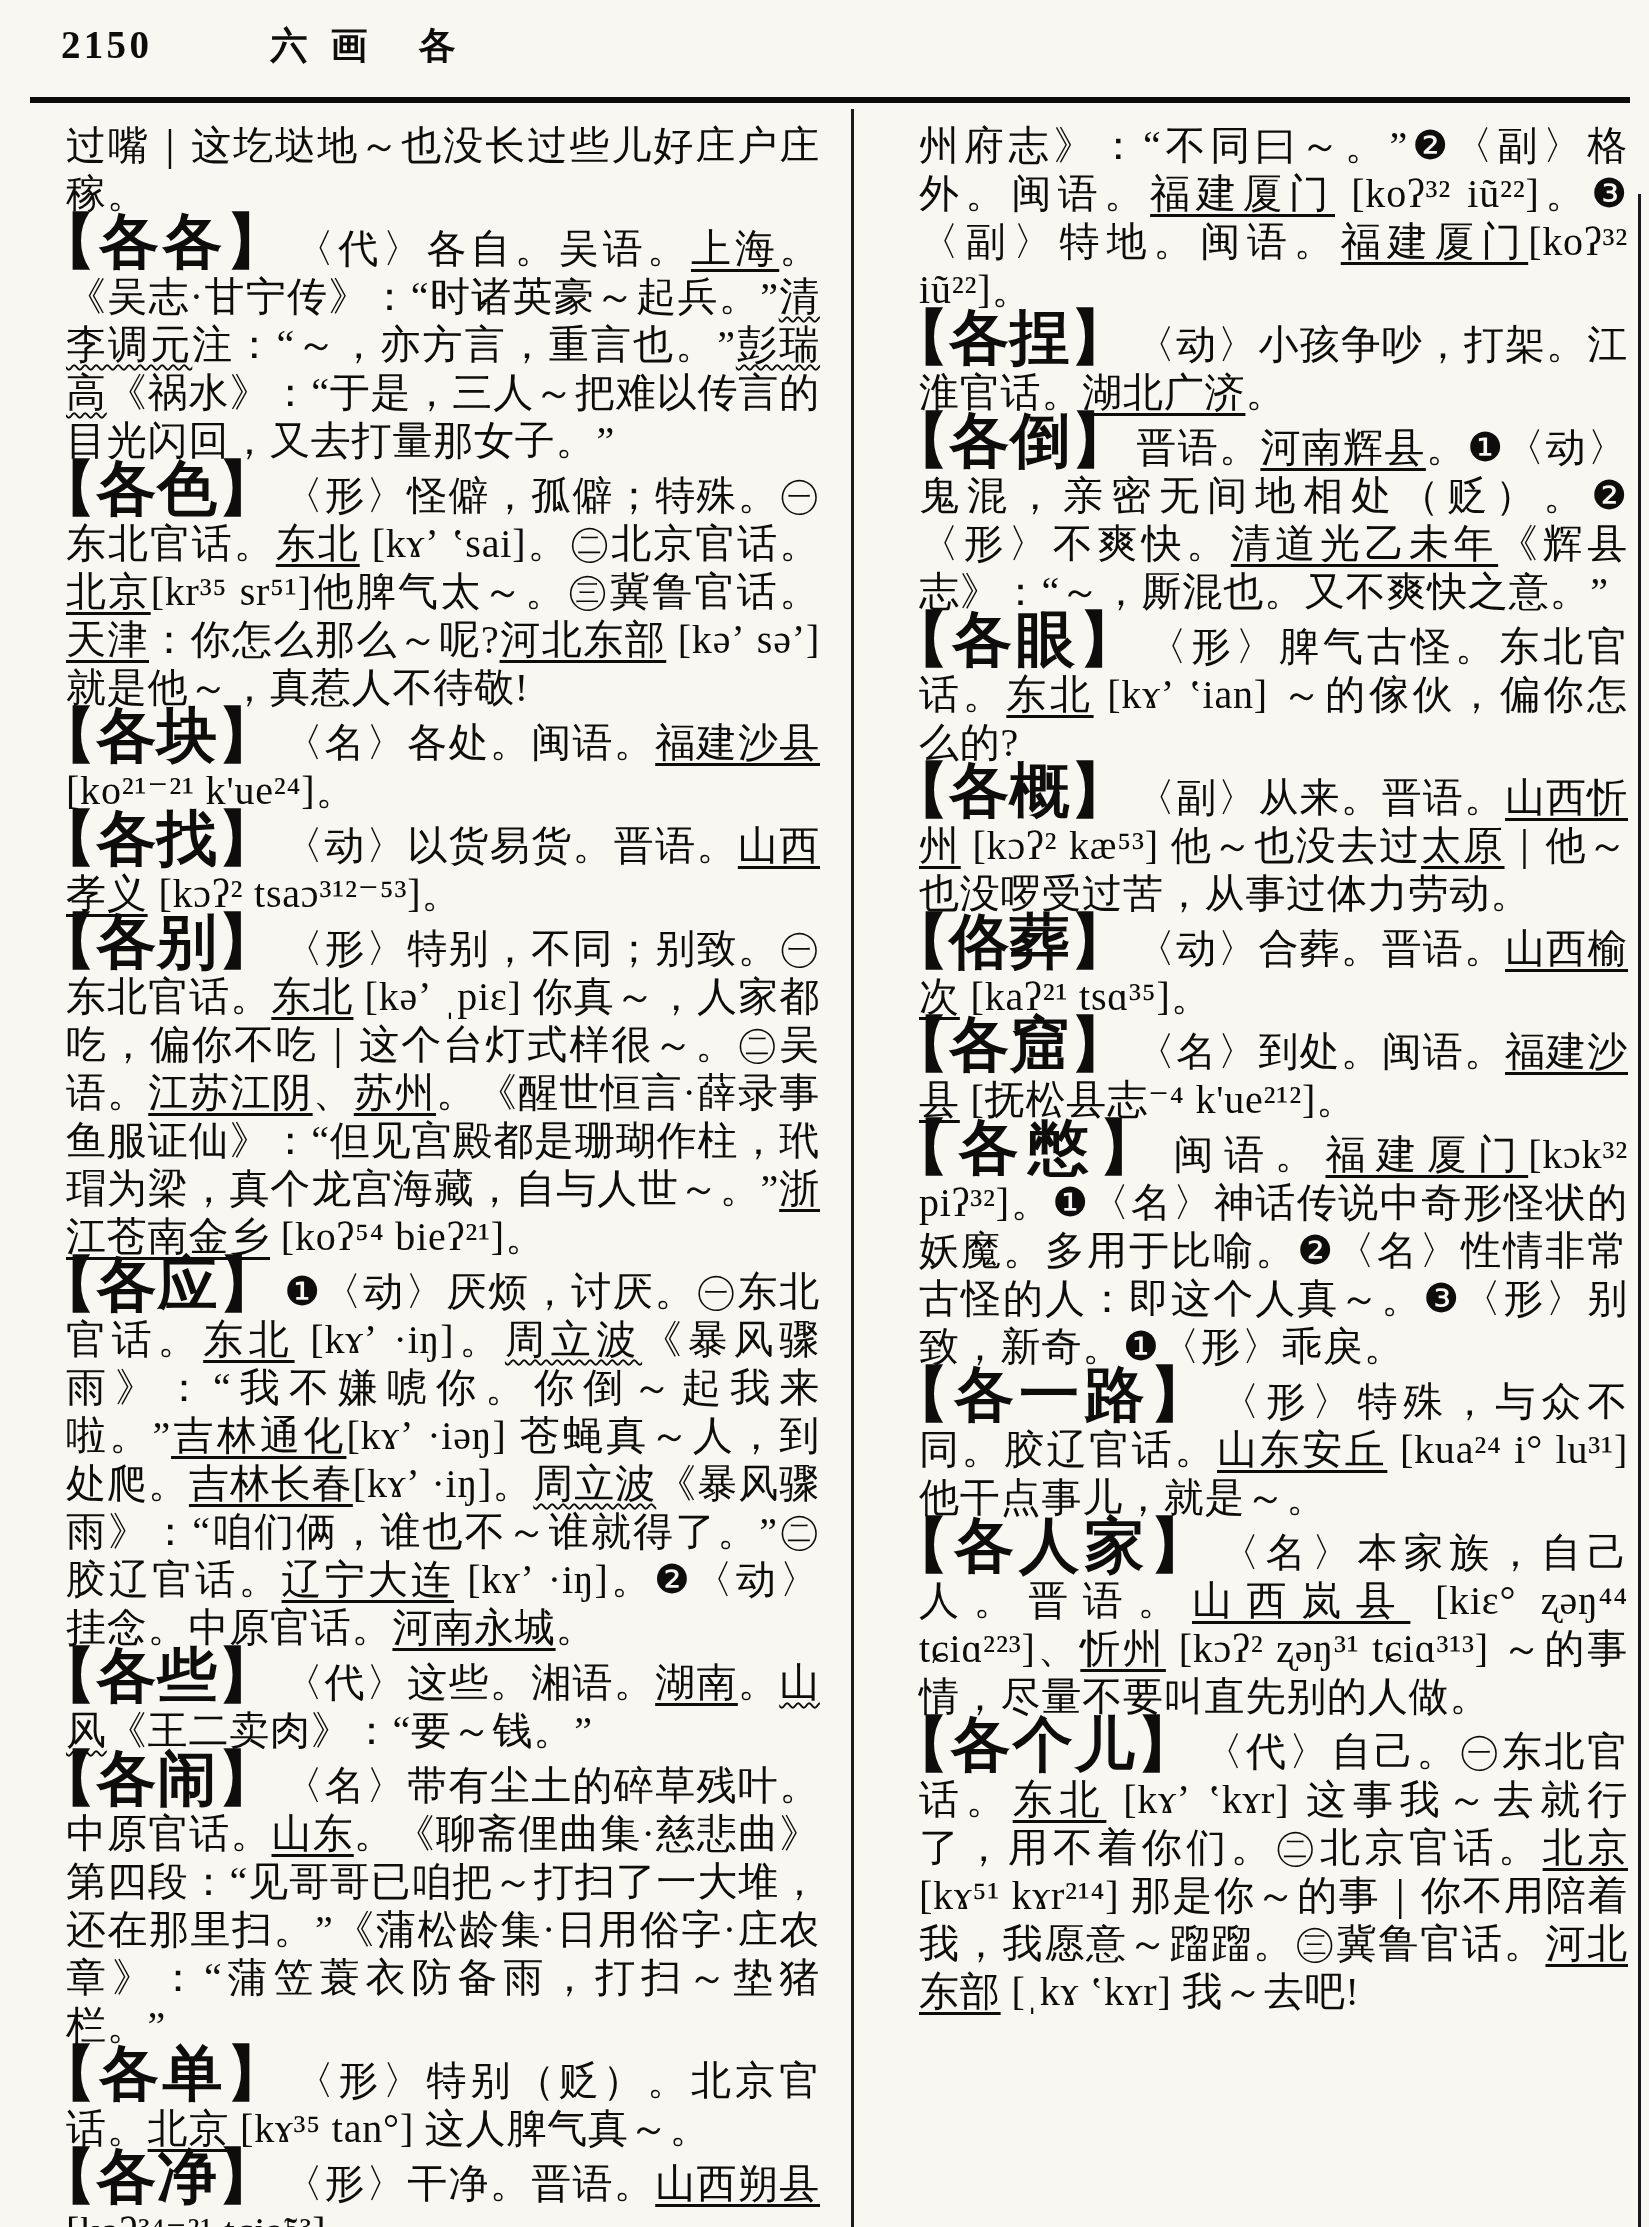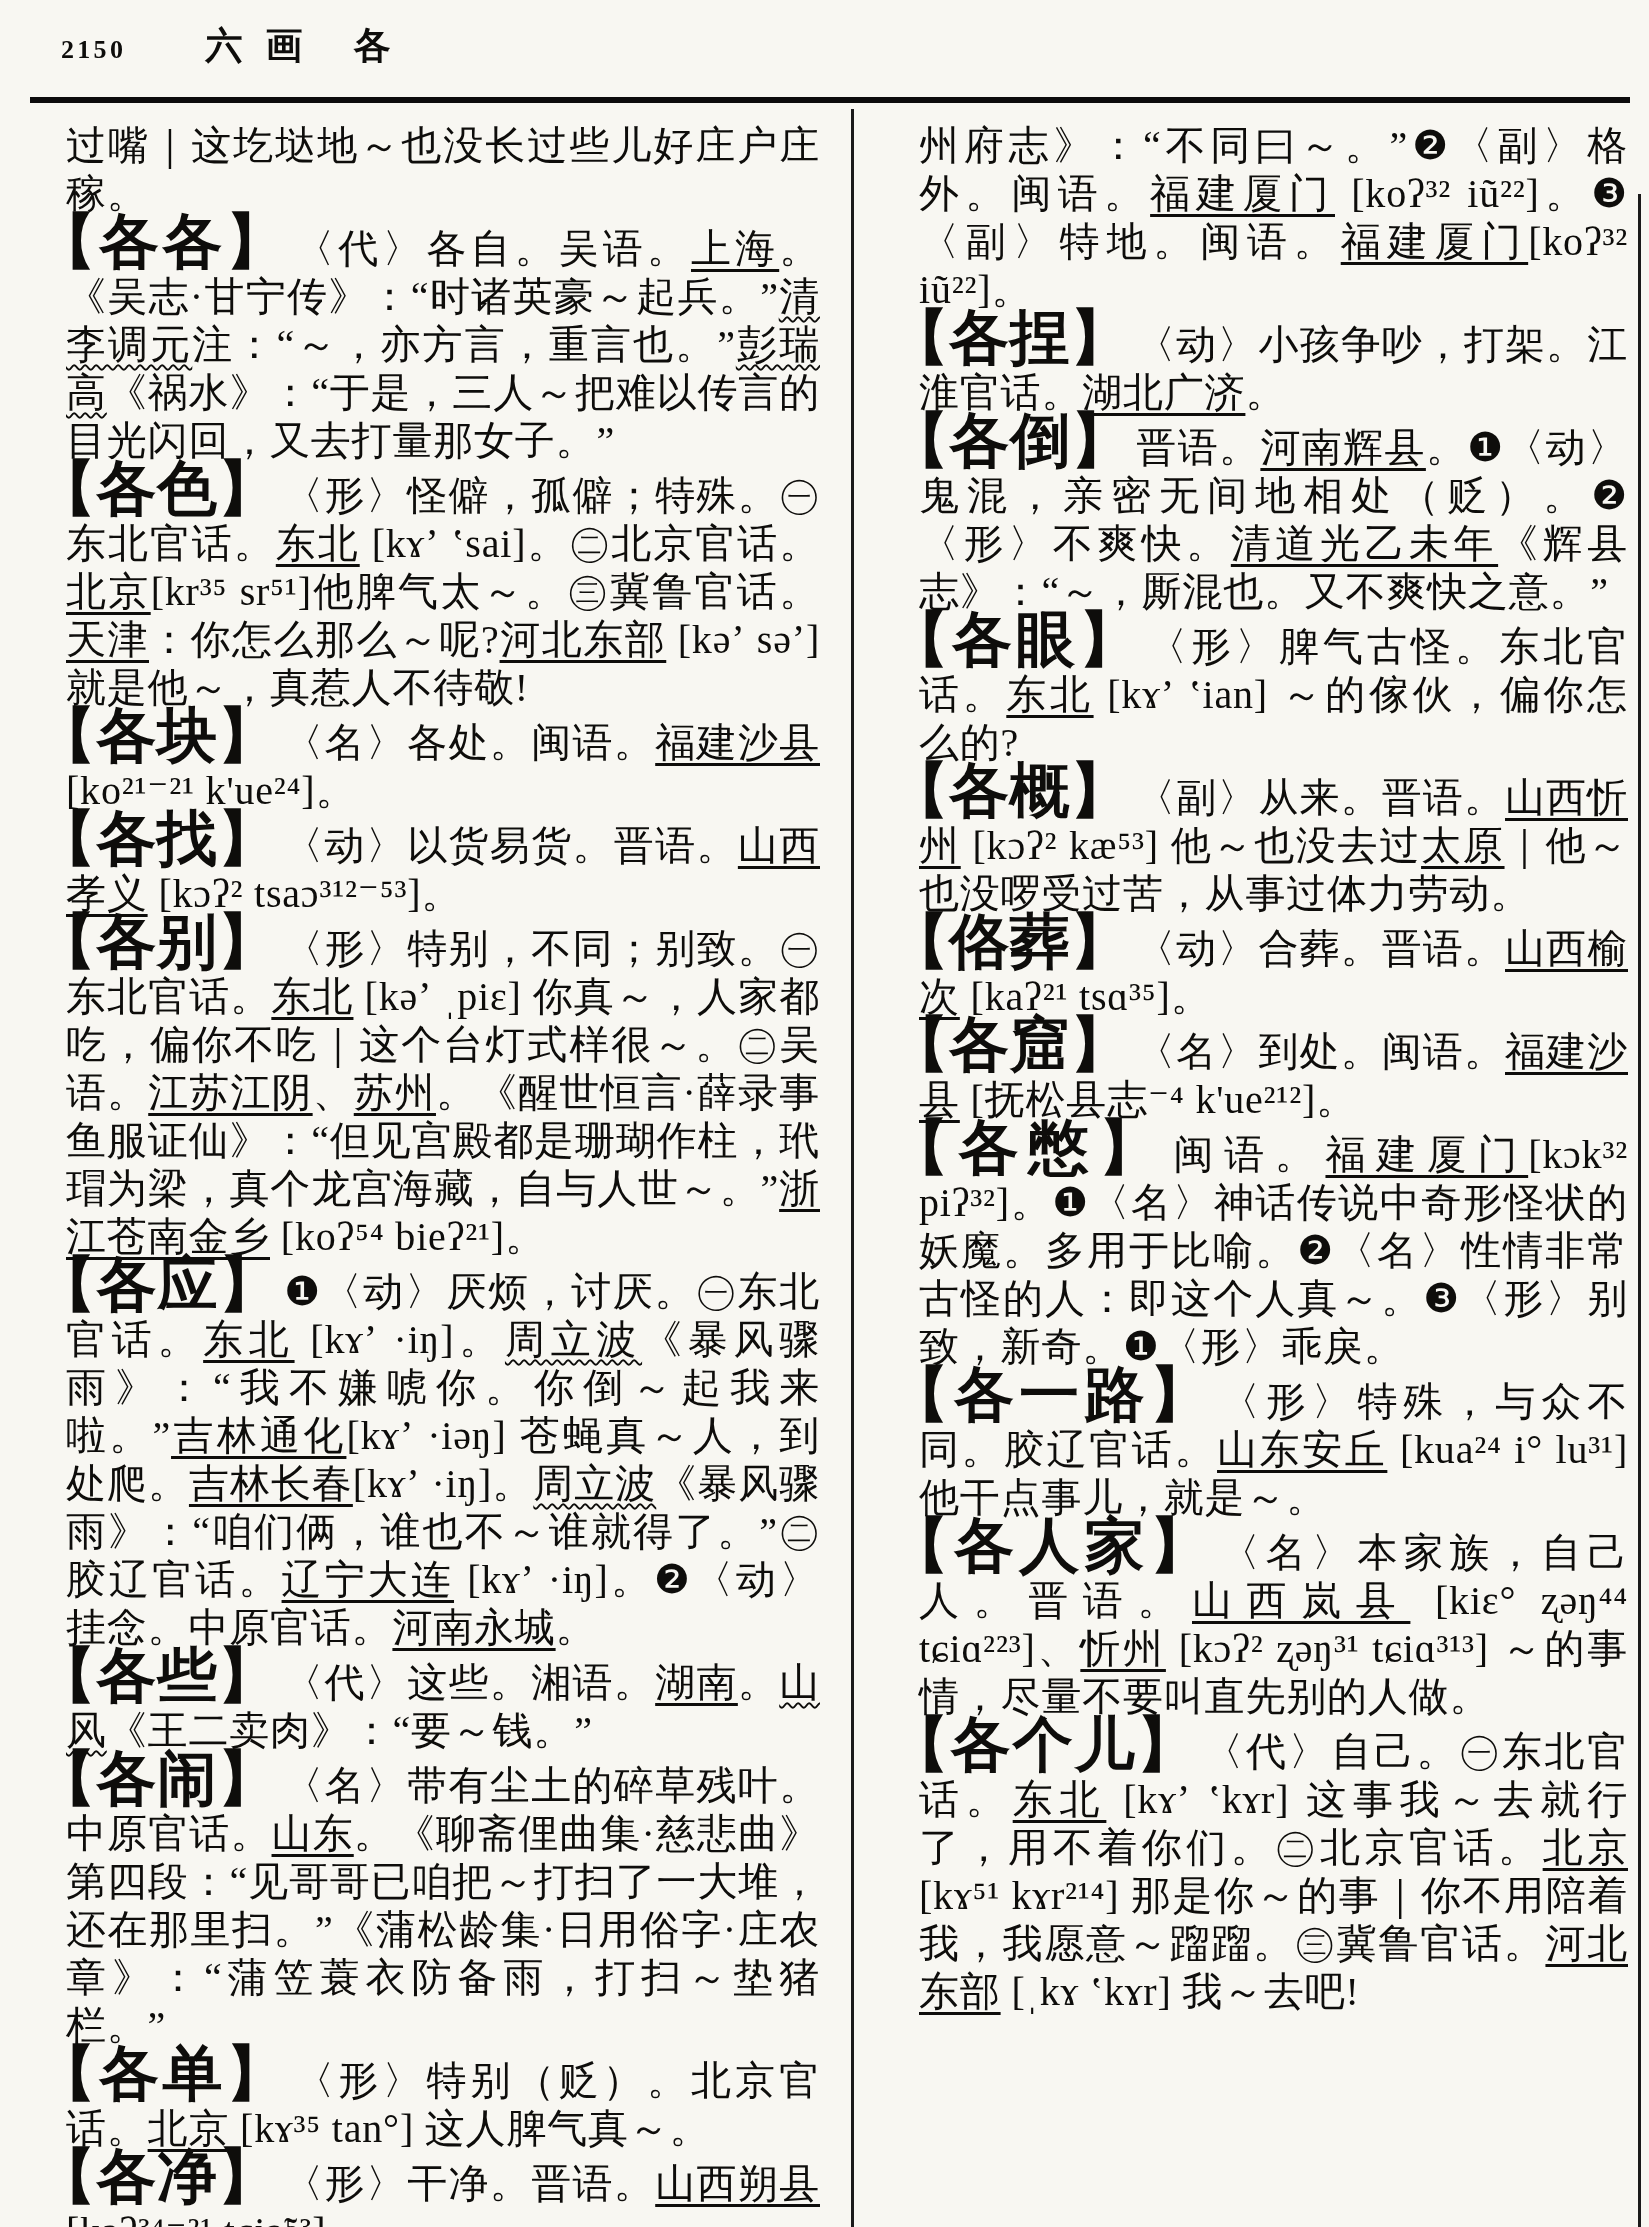--- a/index.html
+++ b/index.html
@@ -8,22 +8,22 @@
     background:#f8f7f2;
     color:#0e0d0b;
     font-family:"Liberation Serif","DejaVu Serif",serif;
     position:relative;
     overflow:hidden;
   }
   .page-header{
     position:absolute;top:21.4px;left:61px;
     font-weight:bold;
   }
-  .page-number{font-size:26px;letter-spacing:3.3px;display:inline-block;}
-  .section-label{font-size:37px;display:inline-block;margin-left:76px;letter-spacing:23px;font-family:Liberation Serif, serif;}
+  .page-number{font-size:39px;letter-spacing:3.3px;display:inline-block;}
+  .section-label{font-size:37px;display:inline-block;margin-left:115px;letter-spacing:23px;font-family:Liberation Serif, serif;}
   .section-char{font-size:37px;display:inline-block;margin-left:25px;}
   .header-rule{
     position:absolute;left:30px;top:97px;width:1600px;height:5.8px;
     background:#0c0c0c;
   }
   .column-divider{
     position:absolute;left:851px;top:109px;width:2.5px;bottom:0;
     background:#1a1a1a;
   }
   .page-edge-line{

